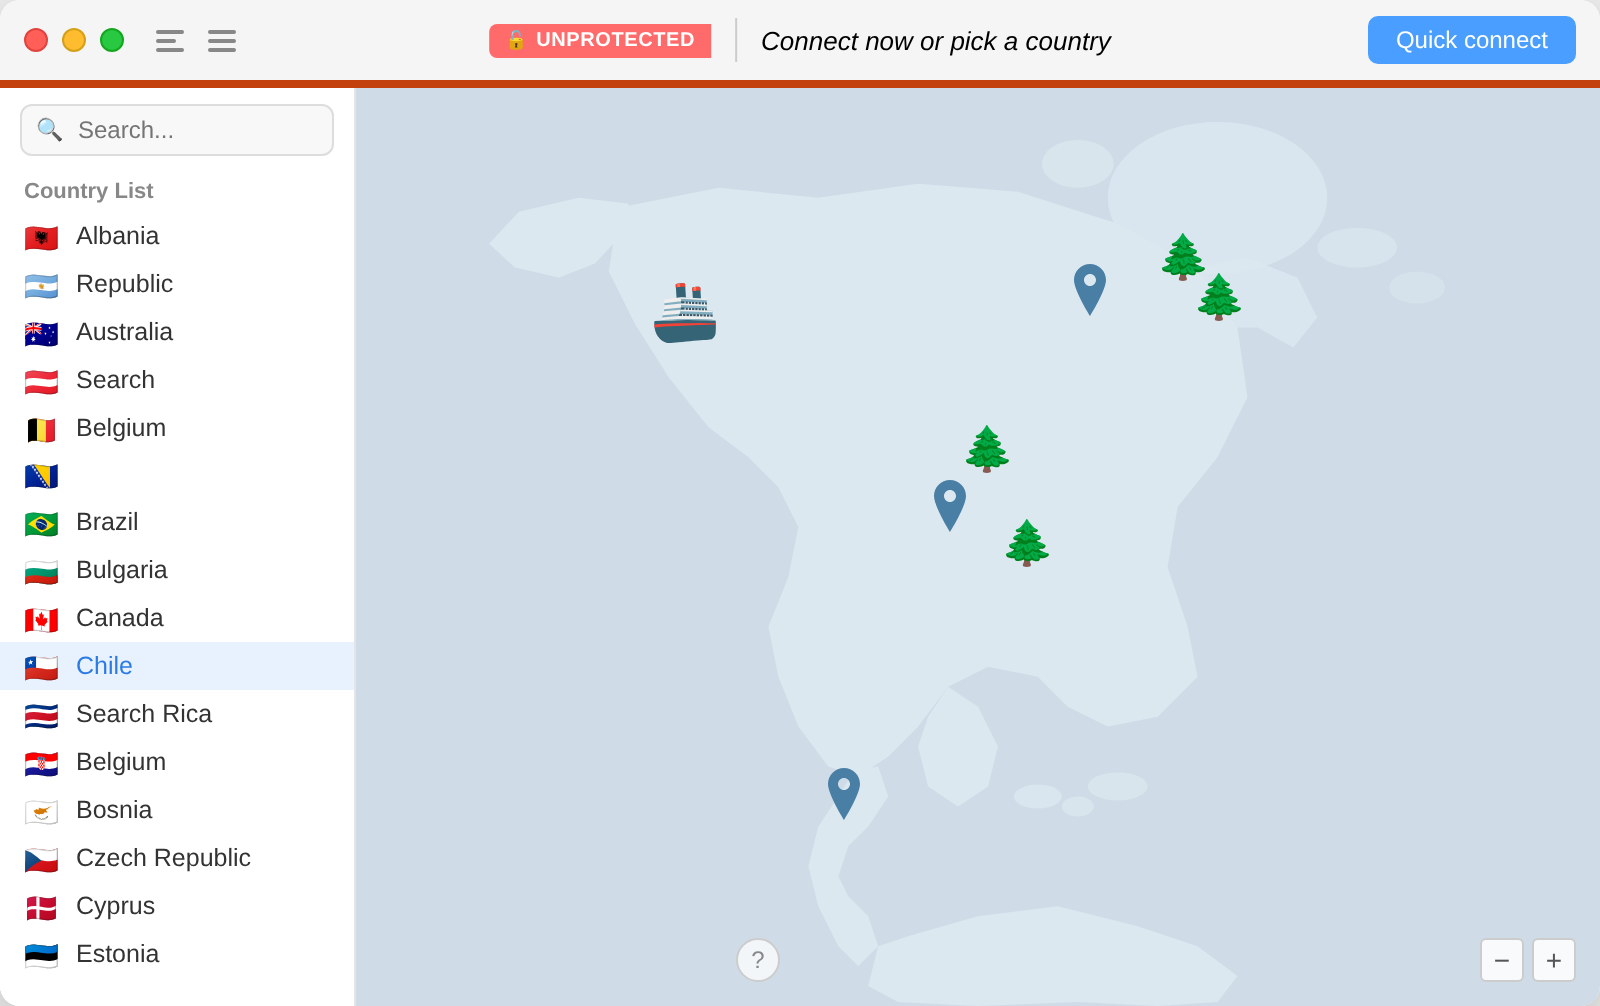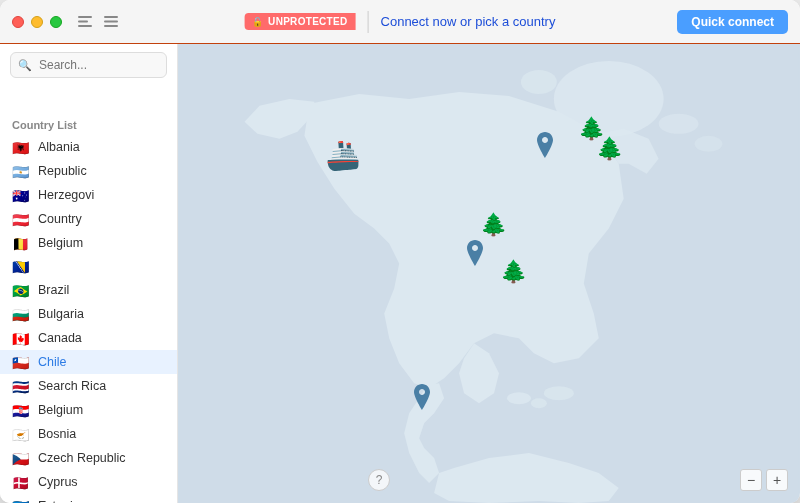--- a/index.html
+++ b/index.html
@@ -20,21 +20,21 @@
       overflow: hidden;
       display: flex;
       flex-direction: column;
       box-shadow: 0 8px 30px rgba(0,0,0,0.25);
     }
 
     
     .titlebar {
       height: 44px;
       background: #f5f5f5;
-      border-bottom: 1px solid #c2410c;
+      border-bottom: 4px solid #c2410c;
       display: flex;
       align-items: center;
       padding: 0 12px;
       flex-shrink: 0;
       position: relative;
     }
 
     .traffic-lights {
       display: flex;
       gap: 7px;
@@ -96,33 +96,34 @@
 
     .status-divider {
       width: 1px;
       height: 22px;
       background: #ccc;
       margin: 0 12px;
     }
 
     .connect-text {
       font-size: 13px;
-      color: #1d4ed8;
+      color: #000000;
+      font-style: italic;
     }
 
     .quick-connect-btn {
       position: absolute;
       right: 12px;
       background: #4a9eff;
       color: white;
       border: none;
       border-radius: 5px;
       padding: 5px 14px;
       font-size: 12px;
-      font-weight: 700;
+      font-weight: 400;
       cursor: pointer;
     }
 
     
     .main-content {
       display: flex;
       flex: 1;
       overflow: hidden;
     }
 
@@ -165,21 +166,20 @@
       color: #aaa;
       font-size: 11px;
     }
 
     .country-list-header {
       font-size: 11px;
       font-weight: 600;
       color: #888;
       padding: 4px 12px 4px 12px;
       flex-shrink: 0;
-      margin-top: 29px;
     }
 
     .country-list {
       overflow-y: auto;
       flex: 1;
     }
 
     .country-list::-webkit-scrollbar {
       width: 4px;
     }
@@ -340,25 +340,25 @@
       <div class="country-item">
             <span class="flag">🇦🇱</span>
             <span>Albania</span>
           </div>
           <div class="country-item">
             <span class="flag">🇦🇷</span>
             <span>Republic</span>
           </div>
           <div class="country-item">
             <span class="flag">🇦🇺</span>
-            <span>Herzegovi</span>
+            <span>Australia</span>
           </div>
           <div class="country-item">
             <span class="flag">🇦🇹</span>
-            <span>Country</span>
+            <span>Search</span>
           </div>
           <div class="country-item">
             <span class="flag">🇧🇪</span>
             <span>Belgium</span>
           </div>
           <div class="country-item">
             <span class="flag">🇧🇦</span>
           </div>
           <div class="country-item">
             <span class="flag">🇧🇷</span>

